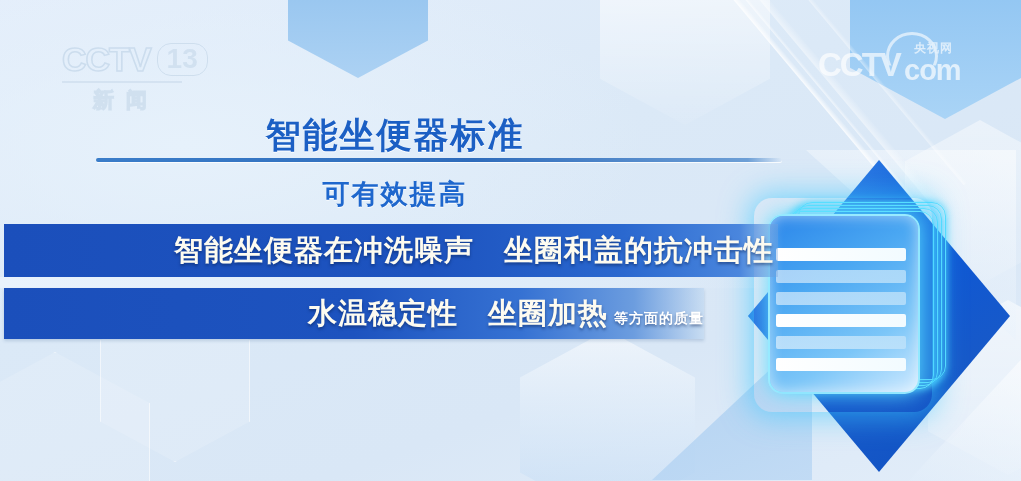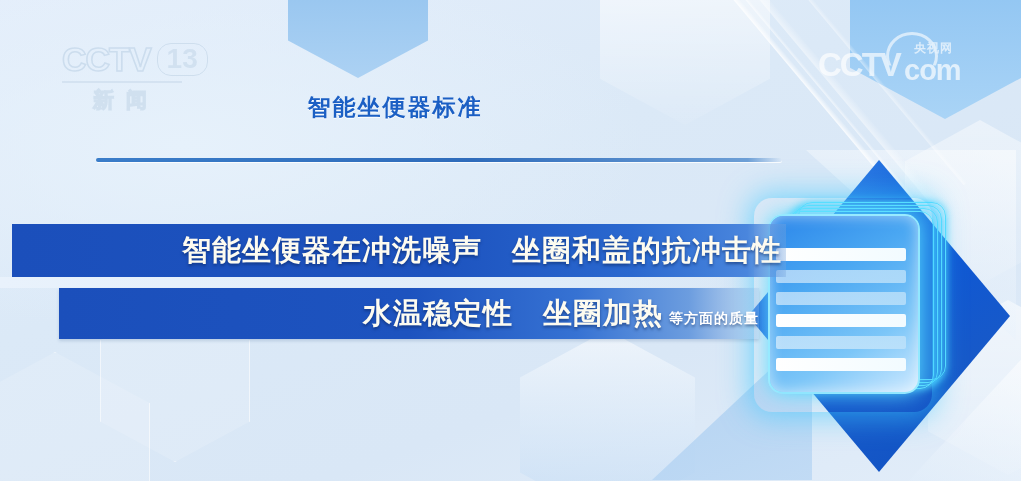--- a/index.html
+++ b/index.html
@@ -211,23 +211,23 @@
   .dl-b{ background:linear-gradient(90deg,rgba(255,255,255,.55),rgba(195,228,250,.75)); }
   .doc-glow{
     position:absolute; left:14px; top:46px; width:178px; height:214px;
     border-radius:18px;
     box-shadow:0 0 28px 6px rgba(60,200,255,.55);
     pointer-events:none;
   }
 
   
   .title{
-    position:absolute; left:0; top:92px; width:790px;
+    position:absolute; left:0; top:112px; width:790px;
     text-align:center;
-    font-size:23px; font-weight:bold; letter-spacing:2px;
+    font-size:35px; font-weight:bold; letter-spacing:2px;
     color:#1b5fc4;
     text-shadow:0 1px 0 rgba(255,255,255,.85);
     font-family:"DejaVu Sans","Liberation Sans", sans-serif;
   }
   .divider{
     position:absolute; left:96px; top:158px; width:686px; height:4px;
     background:linear-gradient(90deg,#3a7dc9 0%,#2f6cbb 55%,#6d9fd6 95%,rgba(160,195,230,0) 100%);
     border-radius:2px;
     box-shadow:0 1px 0 rgba(255,255,255,.8);
   }
@@ -235,34 +235,33 @@
     position:absolute; left:0; top:176px; width:790px;
     text-align:center;
     font-size:27px; font-weight:bold; letter-spacing:2px;
     color:#1e67cd;
     text-shadow:0 1px 0 rgba(255,255,255,.8);
     font-family:"DejaVu Sans","Liberation Sans", sans-serif;
   }
 
   
   .bar{
-    position:absolute; left:12px;
+    position:absolute; left:4px;
     display:flex; align-items:center; justify-content:flex-end;
     padding-right:0;
     box-shadow:0 2px 3px rgba(30,70,130,.18);
   }
   .bar1{
     top:224px; width:774px; height:53px;
     background:linear-gradient(90deg,#1b4fbb 0%,#1d53bf 55%,#2a68cf 80%,#4a86dd 95%,rgba(120,165,220,.35) 100%);
     clip-path:polygon(0 0,100% 0,100% 100%,0 100%);
   }
   .bar2{
     top:288px; width:700px; height:51px;
     background:linear-gradient(90deg,#1b4fbb 0%,#1d53bf 50%,#3672d3 74%,#6c9ddf 90%,rgba(150,190,230,.25) 100%);
-    margin-left:47px;
   }
   .bar-text{
     white-space:nowrap;
     font-family:"DejaVu Sans","Liberation Sans", sans-serif;
     font-weight:bold;
     text-shadow:0 2px 3px rgba(10,35,90,.55);
   }
   .bar1 .bar-text{
     font-size:29px; letter-spacing:1px;
     color:#fdfbf0;
@@ -347,20 +346,21 @@
     <div class="wm-arc"></div>
     <div class="wm-letters">CCTV</div>
     <div class="wm-cn">央视网</div>
     <div class="wm-com">com</div>
   </div>
 
   <div class="title">智能坐便器标准</div>
 
   <div class="divider"></div>
 
+  <div class="subtitle">可有效提高</div>
 
   <div class="bar bar1">
     <span class="bar-text">智能坐便器在冲洗噪声　坐圈和盖的抗冲击性</span>
   </div>
 
   <div class="bargap"></div>
 
   <div class="bar bar2">
     <span class="bar2-inner">
       <span class="big">水温稳定性　坐圈加热</span>

